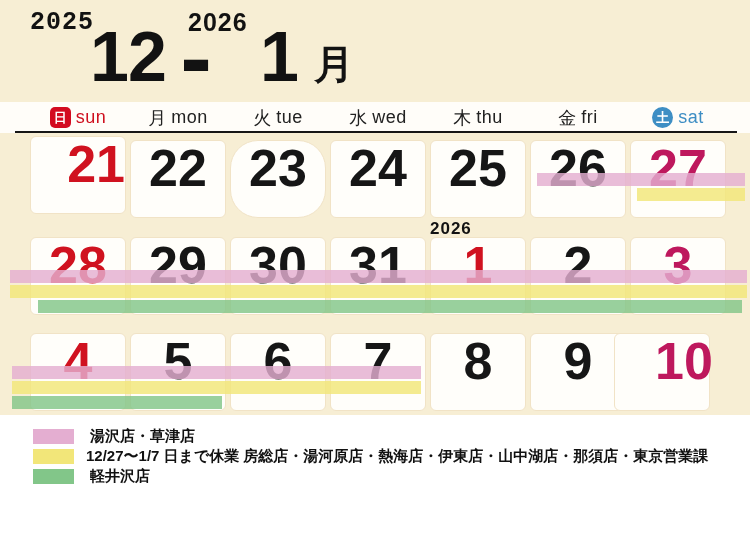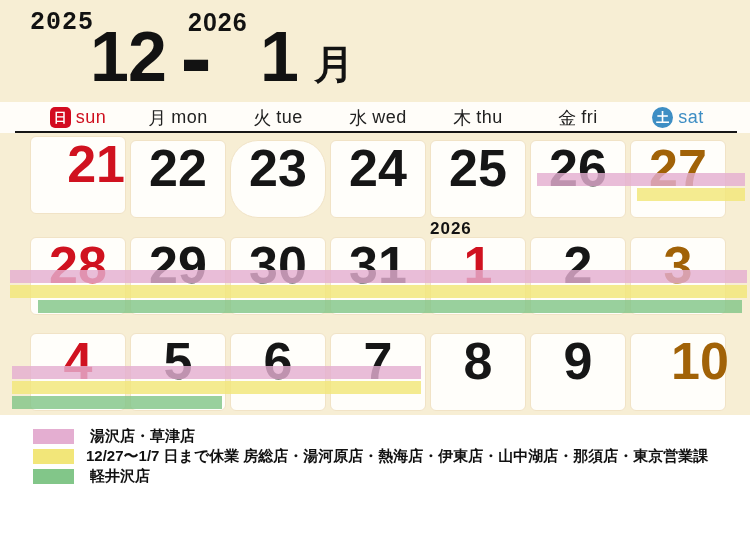--- a/index.html
+++ b/index.html
@@ -21,21 +21,21 @@
   .wd .en{letter-spacing:0.5px;}
   .wd.sun{color:#cf101f;}
   .wd.sat{color:#3e8ec4;}
   .badge{width:21px;height:21px;display:flex;align-items:center;justify-content:center;color:#fff;font-size:13px;font-weight:bold;flex:0 0 auto;}
   .badge.sun-b{background:#d30b20;border-radius:5px;}
   .badge.sat-b{background:#3e8ec4;border-radius:50%;}
   
   .cell{position:absolute;width:96px;height:78px;background:#fffefa;border:1px solid #f1e3c6;border-radius:6px;box-sizing:border-box;display:flex;justify-content:center;}
   .num{font-size:52px;font-weight:bold;line-height:1;margin-top:1px;color:#161616;}
   .num.red{color:#d0121f;}
-  .num.blue{color:#a16207;}
+  .num.blue{color:#be185d;}
   .num.black{color:#161616;}
   
   .bar{position:absolute;height:13px;opacity:0.82;z-index:5;}
   .midyear{position:absolute;left:430px;top:219px;font-size:17px;font-weight:bold;color:#121212;letter-spacing:1px;}
   
   .legend{position:absolute;left:33px;top:426px;}
   .leg-row{display:flex;align-items:center;height:20px;margin-bottom:0px;}
   .swatch{width:41px;height:15px;margin-right:12px;flex:0 0 auto;}
   .leg-text{font-size:15px;font-weight:bold;color:#111;white-space:nowrap;}
   .leg-stores{margin-left:4px;}
@@ -146,21 +146,21 @@
       </div>
       <div class="cell" style="left: 330px; top: 333px;">
         <span class="num black">7</span>
       </div>
       <div class="cell" style="left: 430px; top: 333px;">
         <span class="num black">8</span>
       </div>
       <div class="cell" style="left: 530px; top: 333px;">
         <span class="num black">9</span>
       </div>
-      <div class="cell" style="left: 630px; top: 333px; padding-left: 44px;">
+      <div class="cell" style="left: 614px; top: 333px; padding-left: 44px;">
         <span class="num blue">10</span>
       </div>
     </div>
 
   <div class="midyear">2026</div>
 
   <div id="bars">
       <div class="bar" style="left: 537px; top: 173px; width: 208px; background: rgb(228, 174, 209);"></div>
       <div class="bar" style="left: 637px; top: 188px; width: 108px; background: rgb(242, 230, 121);"></div>
       <div class="bar" style="left: 10px; top: 270px; width: 737px; background: rgb(228, 174, 209);"></div>

